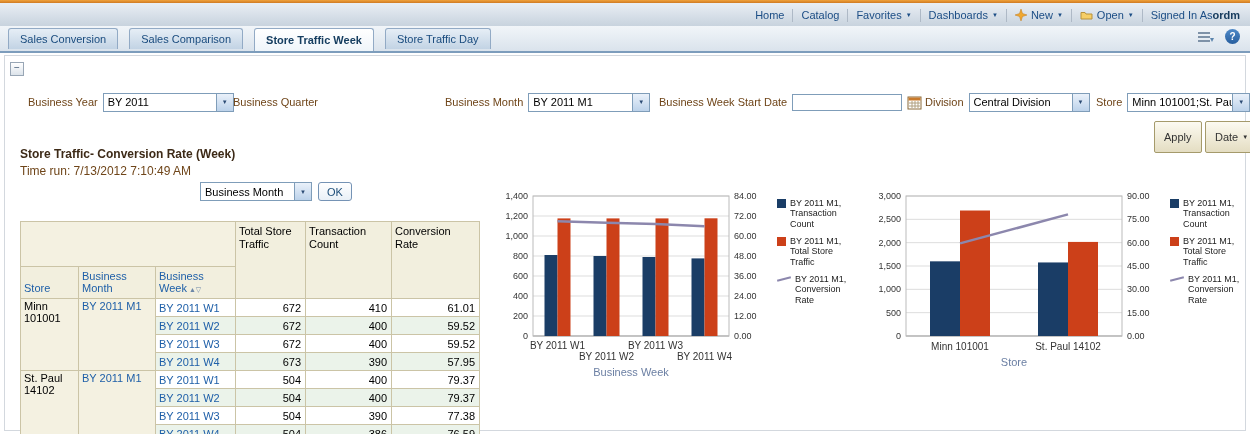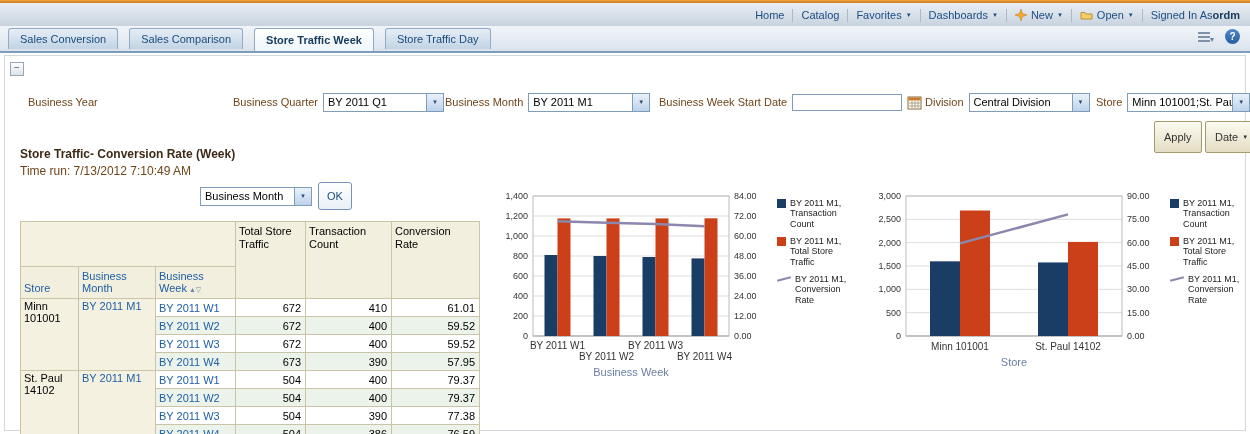--- a/index.html
+++ b/index.html
@@ -41,21 +41,21 @@
 
   .btn{position:absolute;top:121px;height:32px;font-size:11px;padding:0 9px;background:linear-gradient(#FCFAF1,#E4DDC2);border:1px solid #A59A6B;border-radius:2px;color:#333;display:flex;align-items:center;cursor:pointer;box-sizing:border-box;gap:4px;}
   #apply-btn{left:1154px;}
   #reset-btn{left:1205px;}
   .btn .caret{color:#333;}
 
   
   #report-title{position:absolute;left:20px;top:147px;font-size:12px;font-weight:bold;color:#3D2A17;}
   #time-run{position:absolute;left:20px;top:164px;font-size:12px;color:#6F4519;}
   #view-selector{position:absolute;left:200px;top:182px;display:flex;gap:6px;align-items:center;}
-  .okbtn{height:19px;padding:13px 8px;border:1px solid #7593B5;border-radius:3px;background:linear-gradient(#FFFFFF,#E9F0F7);font-size:11px;color:#1D4E79;display:flex;align-items:center;cursor:pointer;box-sizing:border-box;}
+  .okbtn{height:19px;padding:4px 8px;border:1px solid #7593B5;border-radius:3px;background:linear-gradient(#FFFFFF,#E9F0F7);font-size:11px;color:#1D4E79;display:flex;align-items:center;cursor:pointer;box-sizing:border-box;}
 
   
   .pivot{position:absolute;left:20px;top:221px;border-collapse:collapse;font-size:11px;table-layout:fixed;width:459px;}
   .pivot td,.pivot th{border:1px solid #CBC4A6;overflow:hidden;}
   .stub{background:#F4F1E1;}
   .mhdr{background:#F2EFDE;vertical-align:top;text-align:left;padding:3px;font-weight:normal;line-height:1.15;}
   .dhdr{background:#F2EFDE;color:#1E5FA8;padding:2px 3px 3px;text-align:left;font-weight:normal;vertical-align:bottom;line-height:1.15;cursor:pointer;}
   .hrow1 .stub{height:42px;}
   .hrow2 th{height:26px;}
   .sorts{font-size:7px;color:#6C87A8;margin-left:2px;white-space:nowrap;}
@@ -134,27 +134,27 @@
       <rect x="0" y="9" width="12" height="2" fill="#7E92A8"></rect>
       <polygon points="12,7 16,7 14,11" fill="#5B84AD"></polygon>
   </svg>
   <div id="help-icon">?</div>
 
   <div class="content-box"></div>
   <div id="collapse-btn">−</div>
 
   <div class="prompt p0">
     <span class="plabel">Business Year</span>
+    <div class="pselect" style="width:131px">
+      <span class="pval">BY 2011</span>
+      <span class="parrowbox">▼</span>
+    </div>
   </div>
   <div class="prompt p1">
     <span class="plabel">Business Quarter</span>
-    <div class="pselect" style="width:121px">
-      <span class="pval">BY 2011 Q1</span>
-      <span class="parrowbox">▼</span>
-    </div>
   </div>
   <div class="prompt p2">
     <span class="plabel">Business Month</span>
     <div class="pselect" style="width:122px">
       <span class="pval">BY 2011 M1</span>
       <span class="parrowbox">▼</span>
     </div>
   </div>
   <div class="prompt p3">
     <span class="plabel">Business Week Start Date</span>

